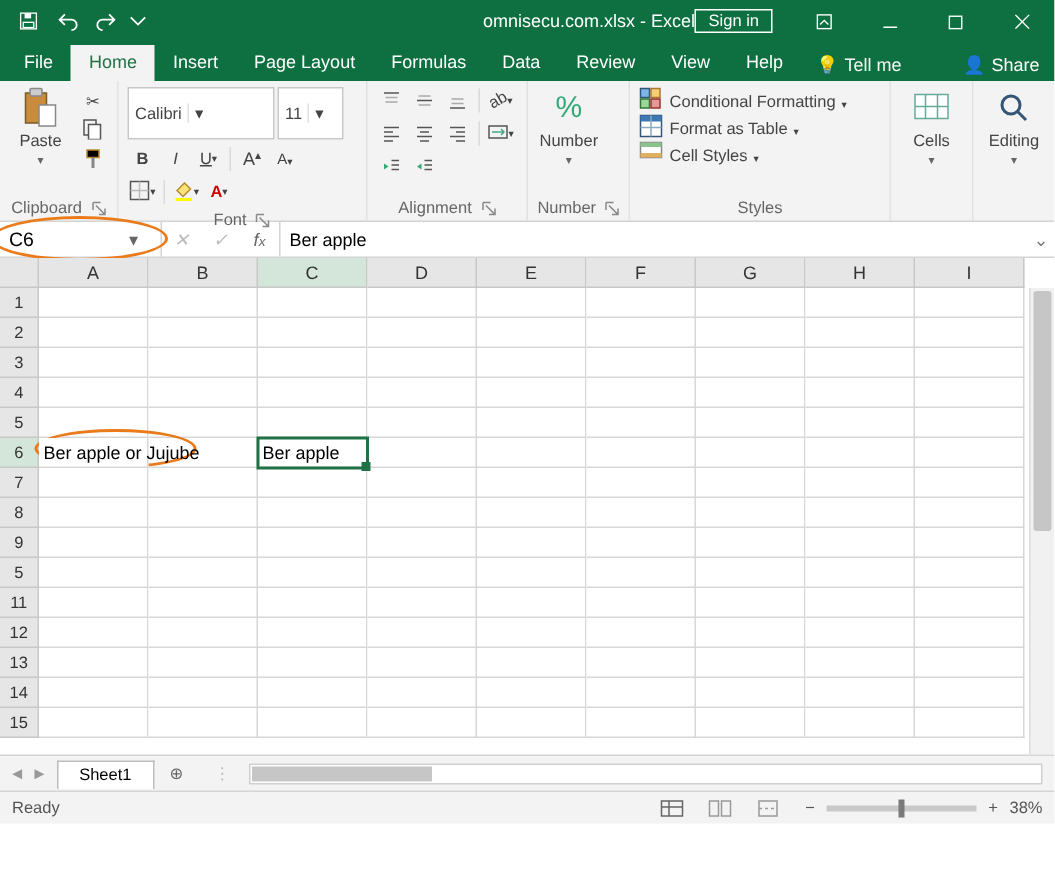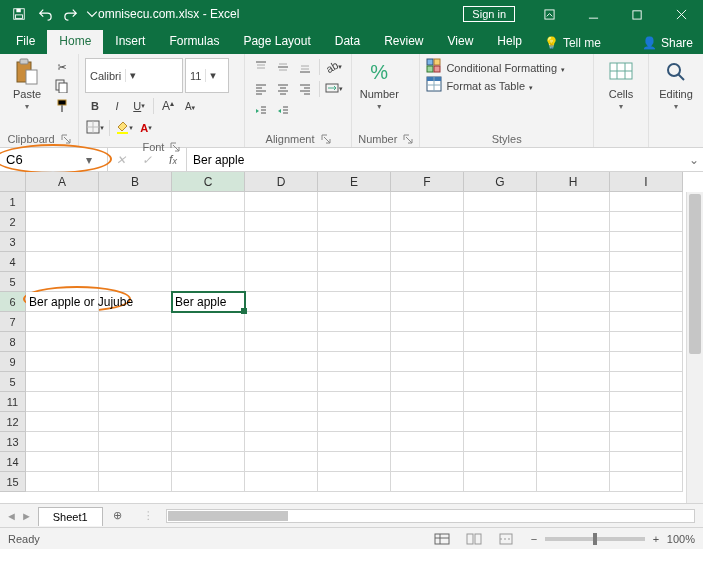--- a/index.html
+++ b/index.html
@@ -3,21 +3,21 @@
 <meta charset="utf-8">
 <style>
   * { box-sizing: border-box; margin: 0; padding: 0; font-family: "Segoe UI", Tahoma, sans-serif; }
   body { background: #fff; width: 703px; height: 581px; overflow: hidden; position: relative; }
 
   
   .titlebar { background: #0e7041; height: 28px; display: flex; align-items: center; color: #fff; font-size: 12px; }
   .titlebar .qat { display: flex; align-items: center; gap: 4px; padding-left: 8px; }
   .qat-btn { width: 22px; height: 22px; display: flex; align-items: center; justify-content: center; cursor: pointer; }
   .qat-btn svg { width: 14px; height: 14px; }
-  .titlebar .title { flex: 1; text-align: left; font-size: 12px; }
+  .titlebar .title { flex: 1; text-align: right; font-size: 12px; }
   .titlebar .signin { border: 1px solid #fff; padding: 1px 8px; font-size: 11px; margin-right: 12px; cursor: pointer; }
   .winctrl { display: flex; }
   .winctrl-btn { width: 44px; height: 28px; display: flex; align-items: center; justify-content: center; cursor: pointer; }
   .winctrl-btn svg { width: 11px; height: 11px; stroke: #fff; stroke-width: 1; fill: none; }
 
   
   .tabs { background: #0e7041; height: 26px; display: flex; align-items: flex-end; color: #fff; font-size: 12px; padding-left: 4px; }
   .tab { padding: 4px 12px 6px; cursor: pointer; }
   .tab.file { background: #0e7041; }
   .tab.active { background: #f3f3f3; color: #217346; }
@@ -143,22 +143,22 @@
           <line x1="11" y1="1" x2="1" y2="11"></line>
         </svg>
       </div>
   </div>
 </div>
 
 <div class="tabs">
   <div class="tab file">File</div>
   <div class="tab active">Home</div>
   <div class="tab">Insert</div>
+  <div class="tab">Page Layout</div>
   <div class="tab">Formulas</div>
-  <div class="tab">Page Layout</div>
   <div class="tab">Data</div>
   <div class="tab">Review</div>
   <div class="tab">View</div>
   <div class="tab">Help</div>
   <div class="tellme">
     <span>💡</span>
     <span>Tell me</span>
   </div>
   <div class="spacer"></div>
   <div class="share">
@@ -393,20 +393,31 @@
               <svg width="16" height="16">
                 <rect x="1" y="1" width="14" height="14" fill="#fff" stroke="#357"></rect>
                 <rect x="1" y="1" width="14" height="4" fill="#3e79b4"></rect>
                 <line x1="1" y1="9" x2="15" y2="9" stroke="#8ab"></line>
                 <line x1="8" y1="1" x2="8" y2="15" stroke="#8ab"></line>
               </svg>
             </span>
           <span>Format as Table</span>
             <span style="font-size:7px">▾</span>
         </div>
+        <div class="line">
+          <span class="ico16">
+              <svg width="16" height="16">
+                <rect x="1" y="1" width="14" height="10" fill="#fff" stroke="#888"></rect>
+                <rect x="1" y="1" width="14" height="3" fill="#8cc28c"></rect>
+                <rect x="1" y="8" width="14" height="3" fill="#e0b060"></rect>
+              </svg>
+            </span>
+          <span>Cell Styles</span>
+            <span style="font-size:7px">▾</span>
+        </div>
       </div>
     </div>
     <div class="group-label">
         <span>Styles</span>
       </div>
   </div>
 
   <div class="group">
     <div class="group-body">
       <div class="big-btn">
@@ -668,15 +679,15 @@
         <rect x="2" y="1" width="12" height="10" fill="none" stroke="#999"></rect>
         <line x1="2" y1="6" x2="14" y2="6" stroke="#999" stroke-dasharray="2"></line>
       </svg>
     </div>
   <div class="zoom">
     <span class="pm">−</span>
     <div class="track">
         <div class="knob"></div>
       </div>
     <span class="pm">+</span>
-    <span>100%</span>
+    <span>38%</span>
   </div>
 </div>
 
 </body></html>

